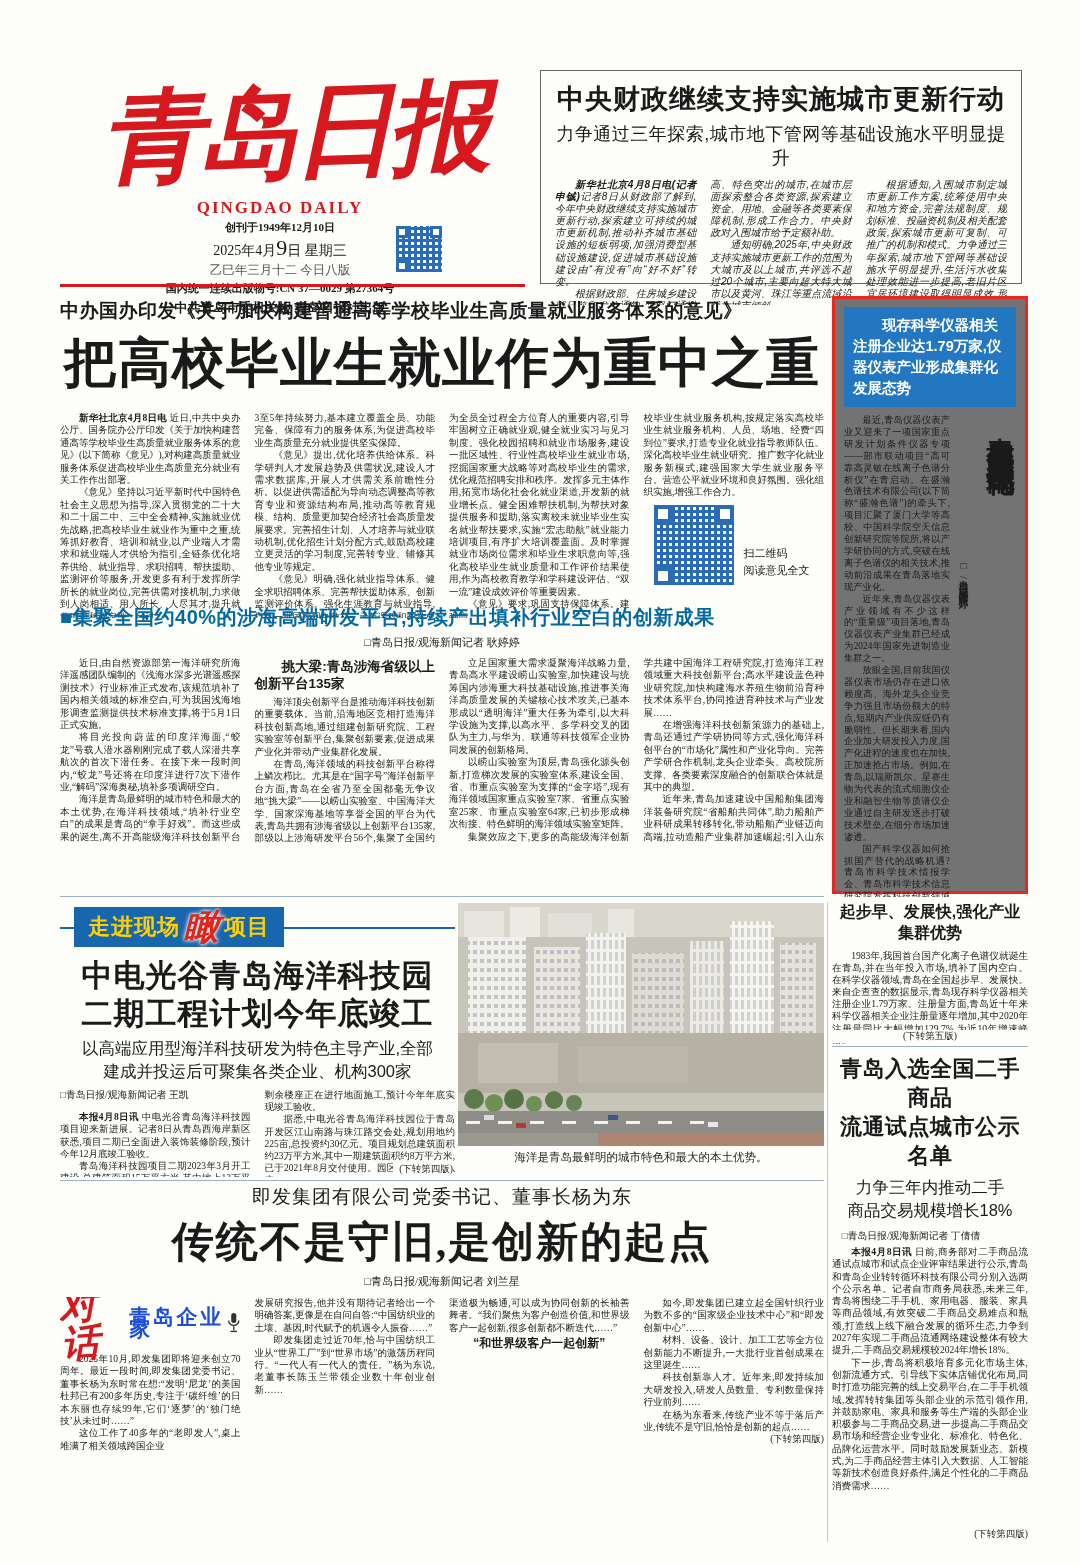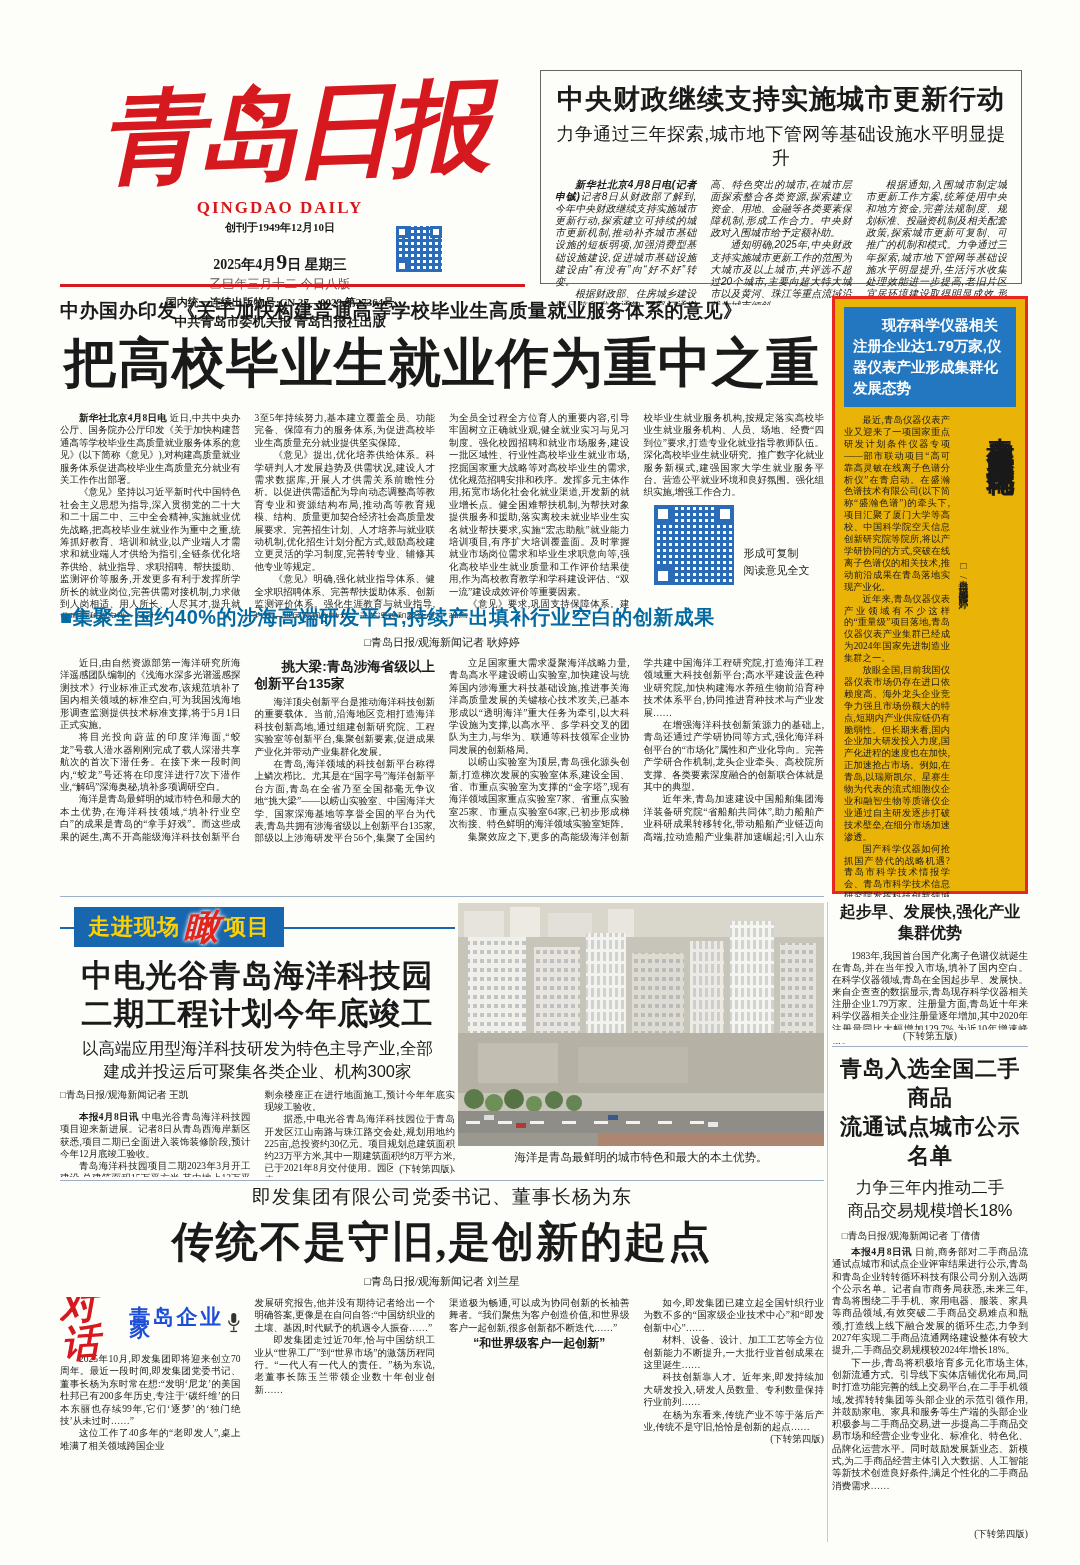--- a/index.html
+++ b/index.html
@@ -10,21 +10,21 @@
   .abs { position:absolute; }
 
   
   .masthead { left:60px; top:70px; width:465px; height:218px; }
   .brand { position:absolute; left:0; top:2px; width:465px; text-align:center;
            font-size:102px; font-weight:bold; font-style:italic; color:#d6191e;
            letter-spacing:-6px; transform:rotate(-2deg); line-height:1.2; white-space:nowrap; }
   .mast-info { position:absolute; left:70px; top:128px; width:300px; text-align:center; }
   .mast-en { color:#d6191e; font-weight:bold; font-size:17px; letter-spacing:2px; font-family:"Liberation Serif",serif; }
   .mast-founded { font-size:11px; font-weight:bold; margin-top:2px; }
-  .mast-date { font-size:14px; font-weight:bold; margin-top:14px; }
+  .mast-date { font-size:14px; font-weight:normal; margin-top:0; }
   .mast-date .big-day { font-size:22px; }
   .mast-lunar { font-size:12.5px; color:#555; margin-top:1px; }
   .mast-issue { font-size:11px; font-weight:bold; margin-top:2px; }
   .mast-org { font-size:13px; font-weight:bold; margin-top:3px; }
   .mast-rule { position:absolute; left:0; top:214px; width:465px; height:3px; background:#d6191e; }
   .qr { position:relative; background:
         repeating-linear-gradient(0deg,#2b6cb8 0 3px,rgba(255,255,255,0) 3px 6px),
         repeating-linear-gradient(90deg,#2b6cb8 0 3px,#ffffff 3px 6px); }
   .qr .f { position:absolute; background:#fff; border:3px solid #2b6cb8; }
   .qr-mast { left:336px; top:156px; width:46px; height:46px; }
@@ -91,21 +91,21 @@
   .jifa-head { text-align:center; font-size:42px; font-weight:bold; letter-spacing:2px; margin-top:4px; }
   .jifa-cols { gap:14px; margin-top:8px; height:250px; font-size:9.5px; line-height:12.4px; }
   .dialog-logo { display:flex; align-items:center; gap:5px; height:52px; margin-bottom:4px; }
   .dialog-script { color:#d6191e; font-size:38px; font-weight:bold; font-style:italic; line-height:1;
                    transform:rotate(-4deg); }
   .dialog-label { color:#1d4ed8; font-size:21px; font-weight:bold; letter-spacing:1px; }
   .crosshead { text-align:center; font-weight:bold; text-indent:0; margin:3px 0;
                font-family:"Liberation Sans","DejaVu Sans",sans-serif; font-size:12px; }
 
   
-  .red-frame { left:832px; top:296px; width:196px; height:598px; border:3px solid #e8281e; padding:8px 9px; background:#eab308; }
+  .red-frame { left:832px; top:296px; width:196px; height:598px; border:3px solid #e8281e; padding:8px 9px; background:#737373; }
   .blue-panel { background:#2277c0; color:#fff; font-weight:bold; font-size:14.5px; line-height:21px;
                 padding:8px 9px; text-indent:2em; font-family:"Liberation Sans","DejaVu Sans",sans-serif; }
   .instr-flex { display:flex; margin-top:8px; height:482px; overflow:hidden; }
   .instr-text { width:106px; font-size:9.3px; line-height:11.9px; text-align:justify; flex:none; }
   .v-byline { writing-mode:vertical-rl; font-size:10px; letter-spacing:1px; padding-top:145px;
               margin:0 3px 0 6px; flex:none; }
   .v-head { writing-mode:vertical-rl; font-size:28px; font-weight:bold; letter-spacing:2px;
             line-height:1.15; flex:1; text-align:start; }
 
   .cluster { left:832px; top:902px; width:196px; height:142px; overflow:hidden; }
@@ -184,21 +184,21 @@
       </div>
       <div class="c">
         <p>校毕业生就业服务机构,按规定落实高校毕业生就业服务机构、人员、场地、经费“四到位”要求,打造专业化就业指导教师队伍。深化高校毕业生就业研究。推广数字化就业服务新模式,建强国家大学生就业服务平台。营造公平就业环境和良好氛围。强化组织实施,增强工作合力。</p>
         <div class="qr-row">
           <div class="qr qr-art">
               <div class="f f1"></div>
               <div class="f f2"></div>
               <div class="f f3"></div>
             </div>
           <div class="qr-cap">
-            <div>形成可复制</div>
+            <div>扫二维码</div>
             <div>阅读意见全文</div>
           </div>
         </div>
       </div>
     </div>
   </div>
 
   <div class="abs story-marine">
     <div class="marine-kicker sans">■集聚全国约40%的涉海高端研发平台,持续产出填补行业空白的创新成果</div>
     <div class="byline">□青岛日报/观海新闻记者  耿婷婷</div>

